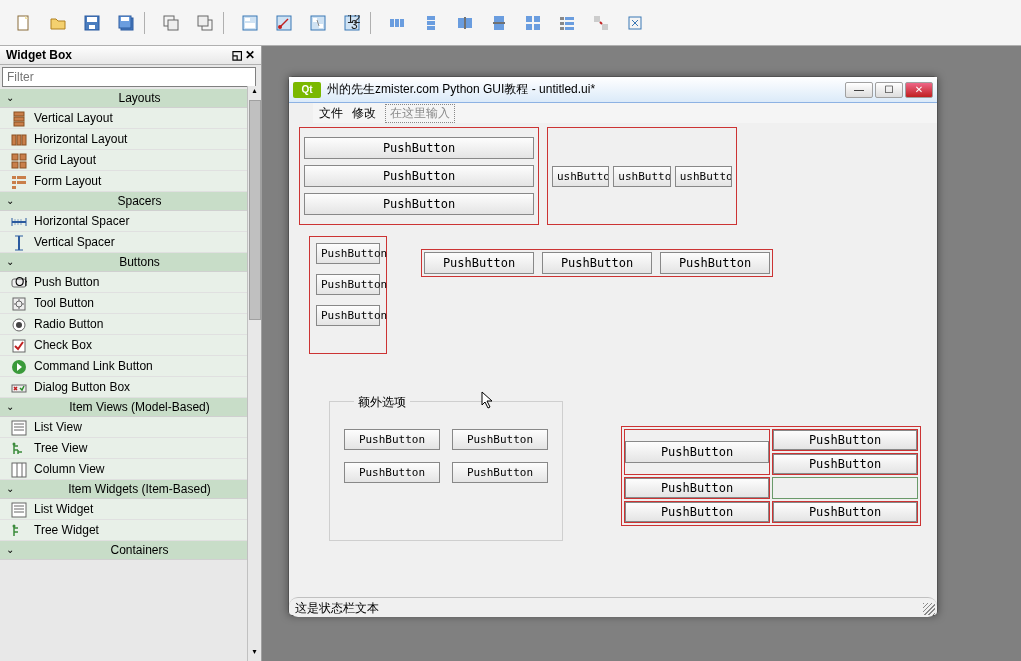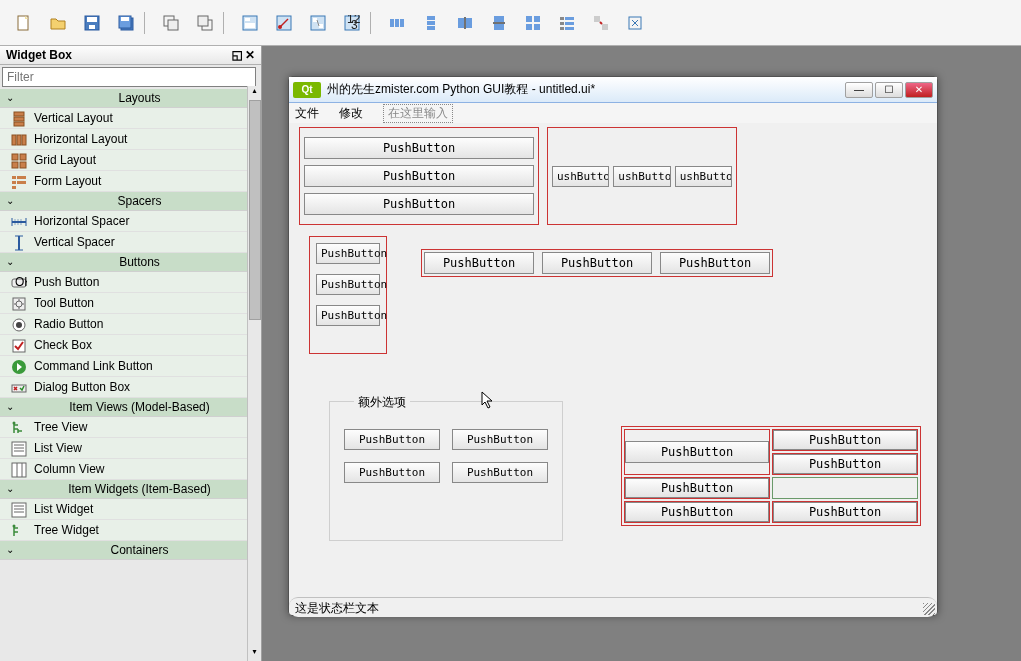--- a/index.html
+++ b/index.html
@@ -29,21 +29,21 @@
 
 
 .dwin { position: absolute; left: 26px; top: 30px; width: 650px; height: 540px; background: #f0f0f0; border: 1px solid #525252; box-shadow: 0 0 8px rgba(0,0,0,0.4); border-radius: 4px;}
 .dwin-title { height: 26px; background: linear-gradient(#fff,#dbeaf9); display: flex; align-items: center; padding: 0 4px; border-bottom: 1px solid #8db2e3; }
 .dwin-title .qicon { width: 28px; height: 16px; background: #7ab800; border-radius: 2px; margin-right: 6px; display:inline-flex;align-items:center;justify-content:center;color:#fff;font-weight:bold;font-size:10px;}
 .dwin-title .ttext { flex: 1; font-size: 12px; }
 .dwin-title .wbtns { display: flex; gap: 2px; }
 .wbtn { width: 28px; height: 16px; border: 1px solid #a0a0a0; background: linear-gradient(#fff,#ddd); font-size: 10px; display:inline-flex;align-items:center;justify-content:center; cursor:pointer; border-radius:2px;}
 .wbtn.close { background: linear-gradient(#e68,#c02020); color: #fff; }
 
-.dmenu { height: 20px; background: #f5f5f5; display: flex; align-items: center; padding: 0 6px; gap: 20px; font-size: 12px; }
+.dmenu { height: 20px; background: #f5f5f5; display: flex; align-items: center; padding: 0 6px; gap: 9px; font-size: 12px; margin-left: 24px; }
 .dmenu span { cursor: pointer; }
 .dmenu .typehere { border: 1px dotted #888; padding: 0 4px; color: #888; }
 
 .dform { position: relative; flex: 1; height: 474px; background: #f0f0f0; background-image: radial-gradient(#888 0.5px, transparent 0.5px); background-size: 8px 8px; }
 .dstatus { height: 20px; padding: 2px 6px; border-top: 1px solid #c0c0c0; background: #f0f0f0; font-size: 12px; position:relative;border-radius:9px;}
 .dstatus .grip { position: absolute; right: 2px; bottom: 2px; width: 12px; height: 12px; background: repeating-linear-gradient(135deg,#888,#888 1px,transparent 1px,transparent 3px);}
 
 .layout-sel { position: absolute; border: 1px solid #cc3333; }
 .qbtn { background: linear-gradient(#fdfdfd,#e4e4e4); border: 1px solid #888; padding: 3px 12px; font-family: "SimSun", monospace; font-size: 12px; cursor: pointer; text-align:center;}
 .qbtn.small { padding: 3px 4px; font-size: 11px;}
@@ -284,32 +284,32 @@
       <div class="wb-item"><span class="ic">
           <svg width="16" height="16">
             <rect x="1" y="5" width="14" height="7" fill="#eee" stroke="#666"></rect>
             <path d="M3 7 L6 10 M6 7 L3 10" stroke="#c02020" stroke-width="1.5"></path>
             <path d="M9 8 L11 10 L13 6" stroke="#2a8a2a" stroke-width="1.5" fill="none"></path>
           </svg>
         </span>Dialog Button Box</div>
       <div class="wb-cat"><span class="chev">⌄</span>Item Views (Model-Based)</div>
       <div class="wb-item"><span class="ic">
           <svg width="16" height="16">
-            <path d="M3 3 L3 13 M3 5 L7 5 M3 9 L7 9 M7 9 L7 13 M7 11 L11 11" stroke="#3a8a3a" stroke-width="1.5" fill="none"></path>
-            <circle cx="3" cy="3" r="1.5" fill="#3a8a3a"></circle>
-          </svg>
-        </span>Tree View</div>
-      <div class="wb-item"><span class="ic">
-          <svg width="16" height="16">
             <rect x="1" y="1" width="14" height="14" fill="#fff" stroke="#666"></rect>
             <line x1="3" y1="4" x2="13" y2="4" stroke="#666"></line>
             <line x1="3" y1="7" x2="13" y2="7" stroke="#666"></line>
             <line x1="3" y1="10" x2="13" y2="10" stroke="#666"></line>
           </svg>
         </span>List View</div>
+      <div class="wb-item"><span class="ic">
+          <svg width="16" height="16">
+            <path d="M3 3 L3 13 M3 5 L7 5 M3 9 L7 9 M7 9 L7 13 M7 11 L11 11" stroke="#3a8a3a" stroke-width="1.5" fill="none"></path>
+            <circle cx="3" cy="3" r="1.5" fill="#3a8a3a"></circle>
+          </svg>
+        </span>Tree View</div>
       <div class="wb-item"><span class="ic">
           <svg width="16" height="16">
             <rect x="1" y="1" width="14" height="14" fill="#fff" stroke="#666"></rect>
             <line x1="6" y1="1" x2="6" y2="15" stroke="#666"></line>
             <line x1="11" y1="1" x2="11" y2="15" stroke="#666"></line>
           </svg>
         </span>Column View</div>
       <div class="wb-cat"><span class="chev">⌄</span>Item Widgets (Item-Based)</div>
       <div class="wb-item"><span class="ic">
           <svg width="16" height="16">

